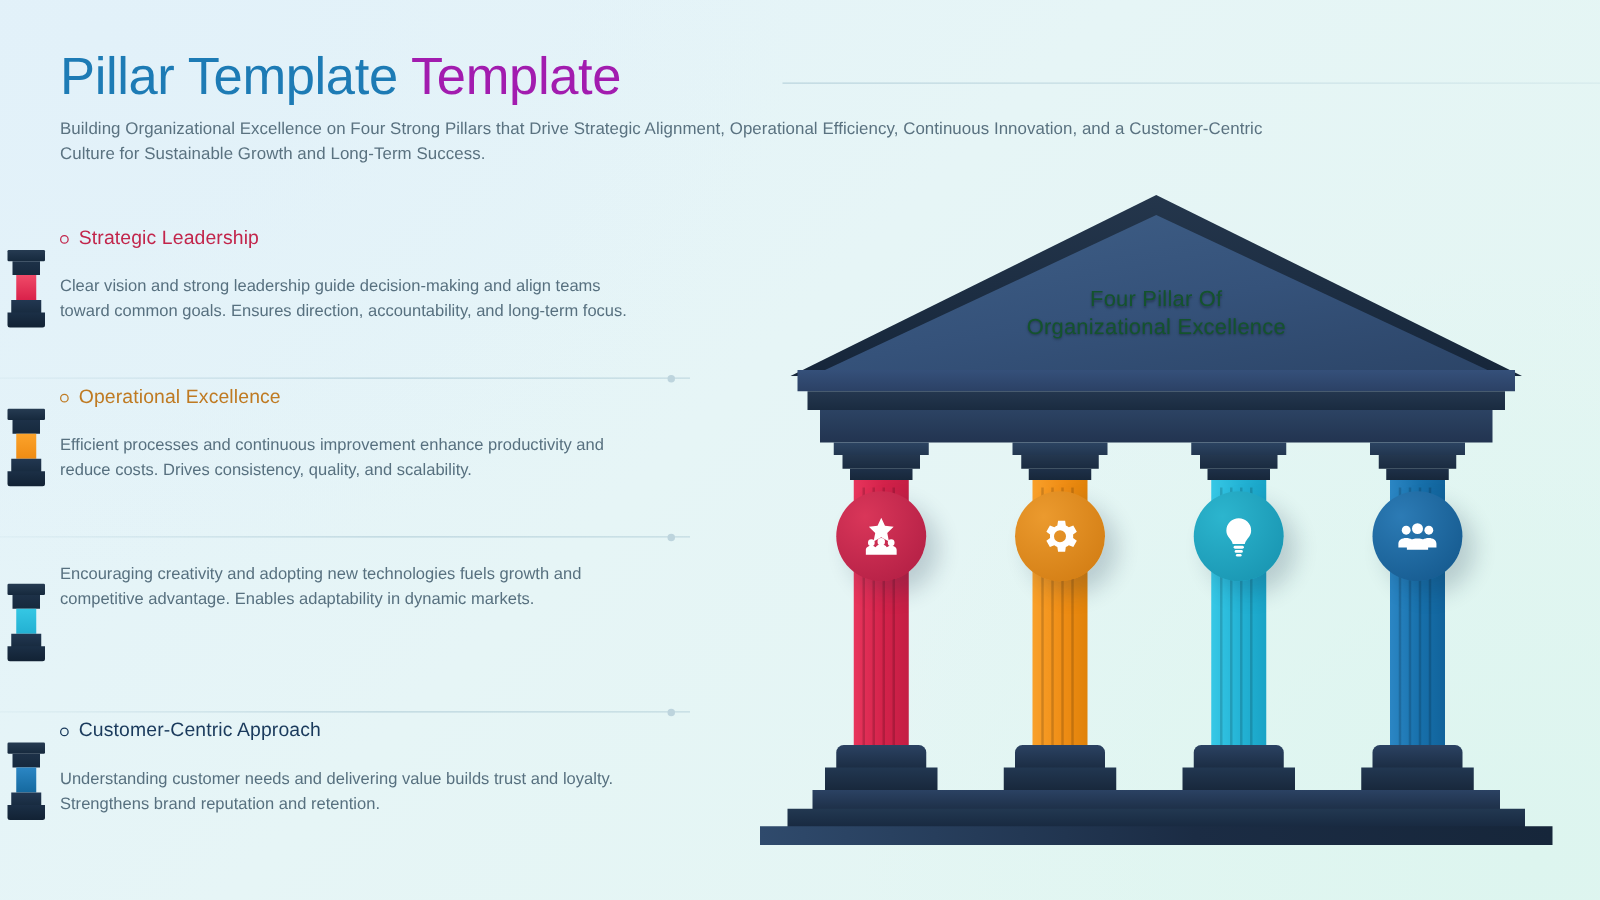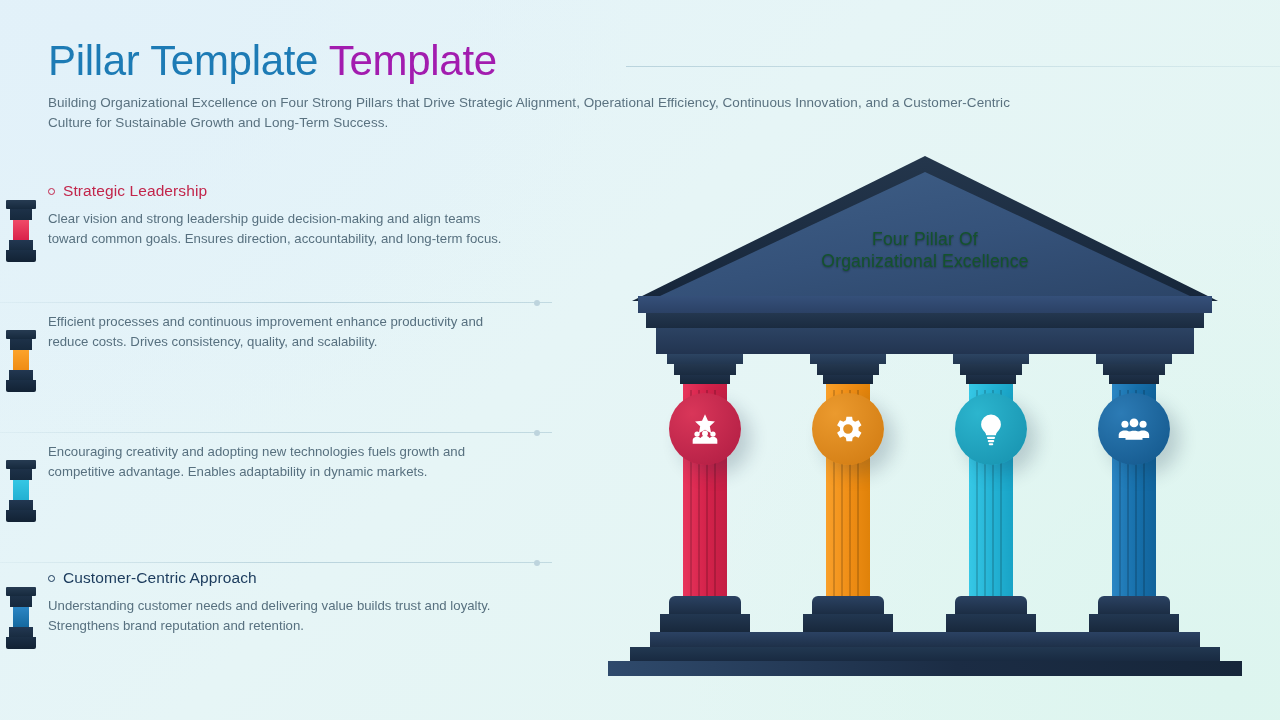--- a/index.html
+++ b/index.html
@@ -49,21 +49,21 @@
   .mp-shaft { position:absolute; left:9px;  top:20px;width:16px; height:20px; }
   .mp-base1 { position:absolute; left:5px;  top:40px;width:24px; height:12px;
               background:linear-gradient(180deg,#223751,#16293d); }
   .mp-base2 { position:absolute; left:2px;  top:50px;width:30px; height:12px; border-radius:0 0 2px 2px;
               background:linear-gradient(180deg,#1b2f46,#122234); }
 
   .item-head { display:flex; align-items:center; gap:8px; margin-top:6px; }
   .bullet { width:7px; height:7px; border-radius:50%; border:1.4px solid currentColor; flex:none; }
   .item-title { font-size:15.5px; font-weight:400; letter-spacing:.1px; }
   .item-desc {
-    margin-top:9px; width:460px; font-size:13.2px; line-height:20px;
+    margin-top:19px; width:460px; font-size:13.2px; line-height:20px;
     color:#57707f; letter-spacing:.02px;
   }
 
   
   .temple { position:absolute; left:600px; top:150px; width:650px; height:530px; }
 
   .pediment { position:absolute; left:32px; top:6px; width:586px; height:145px; }
   .ped-outer {
     position:absolute; inset:0;
     background:linear-gradient(180deg,#24364c,#16263a);
@@ -151,20 +151,24 @@
   <div class="divider"></div>
 
   <div class="item">
     <div class="mini-pillar">
       <div class="mp-cap"></div>
         <div class="mp-neck"></div>
       <div class="mp-shaft" style="background:linear-gradient(180deg,#fca32b,#ef8c14)"></div>
       <div class="mp-base1"></div>
         <div class="mp-base2"></div>
     </div>
+    <div class="item-head" style="color:#bf7a22">
+      <span class="bullet"></span>
+      <span class="item-title">Operational Excellence</span>
+    </div>
     <div class="item-desc">Efficient processes and continuous improvement enhance productivity and reduce costs. Drives consistency, quality, and scalability.</div>
   </div>
   <div class="divider"></div>
 
   <div class="item">
     <div class="mini-pillar">
       <div class="mp-cap"></div>
         <div class="mp-neck"></div>
       <div class="mp-shaft" style="background:linear-gradient(180deg,#35c7e4,#23b0d2)"></div>
       <div class="mp-base1"></div>

